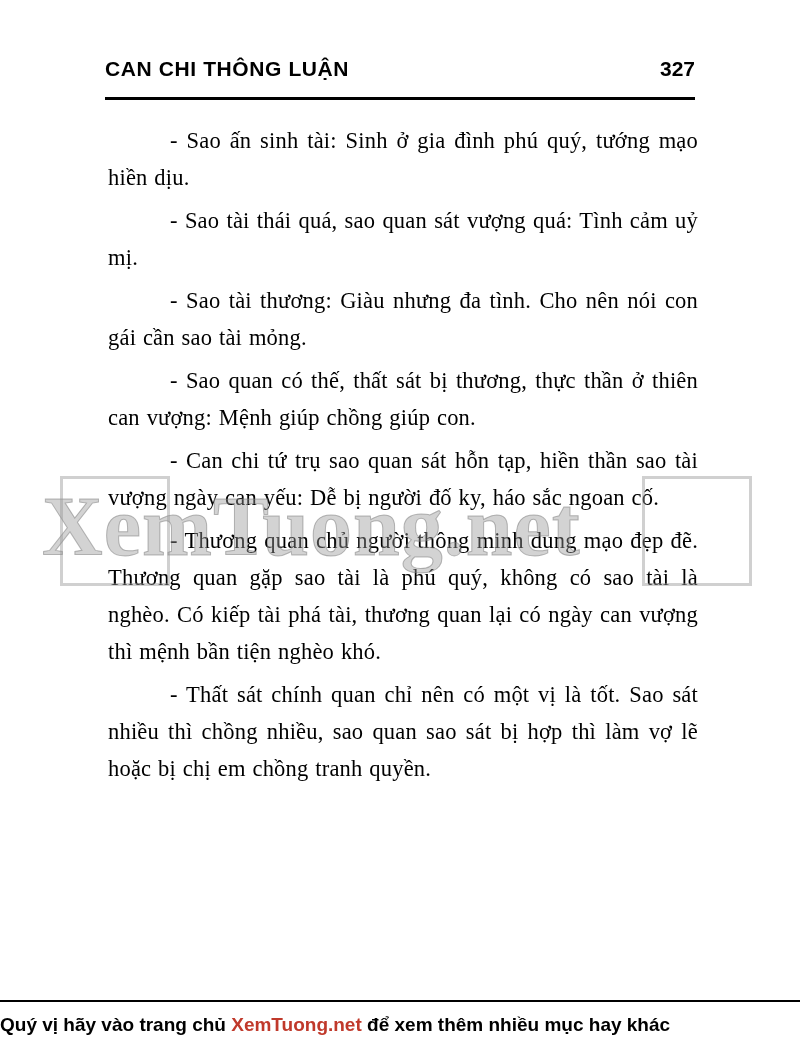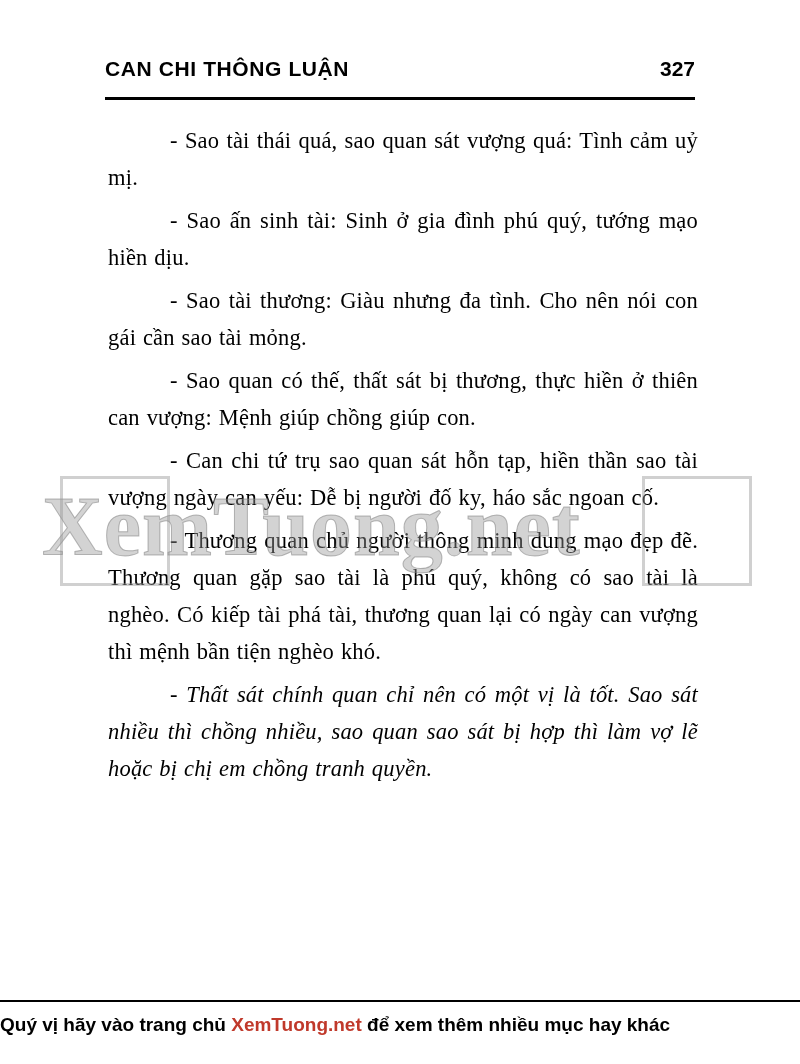--- a/index.html
+++ b/index.html
@@ -60,21 +60,21 @@
   }
   .para {
     font-size: 22.5px;
     line-height: 37px;
     text-align: justify;
     text-indent: 62px;
     margin: 0 0 6px 0;
     letter-spacing: 0.2px;
     word-spacing: 1px;
   }
-  .para:last-child { margin-bottom: 1px; font-style: italic; }
+  .para:last-child { margin-bottom: 1px; }
 
   
   .watermark {
     position: absolute;
     top: 462px;
     left: 42px;
     width: 716px;
     height: 130px;
     pointer-events: none;
     user-select: none;
@@ -129,24 +129,24 @@
 <body>
 
 <div class="page">
 
   <div class="header">
     <div class="header-title">CAN CHI THÔNG LUẬN</div>
     <div class="header-pageno">327</div>
   </div>
 
   <div class="content">
+    <p class="para">- Sao ấn sinh tài: Sinh ở gia đình phú quý, tướng mạo hiền dịu.</p>
     <p class="para">- Sao tài thái quá, sao quan sát vượng quá: Tình cảm uỷ mị.</p>
-    <p class="para">- Sao ấn sinh tài: Sinh ở gia đình phú quý, tướng mạo hiền dịu.</p>
     <p class="para">- Sao tài thương: Giàu nhưng đa tình. Cho nên nói con gái cần sao tài mỏng.</p>
-    <p class="para">- Sao quan có thế, thất sát bị thương, thực hiền ở thiên can vượng: Mệnh giúp chồng giúp con.</p>
+    <p class="para">- Sao quan có thế, thất sát bị thương, thực thần ở thiên can vượng: Mệnh giúp chồng giúp con.</p>
     <p class="para">- Can chi tứ trụ sao quan sát hỗn tạp, hiền thần sao tài vượng ngày can yếu: Dễ bị người đố ky, háo sắc ngoan cố.</p>
     <p class="para">- Thương quan chủ người thông minh dung mạo đẹp đẽ. Thương quan gặp sao tài là phú quý, không có sao tài là nghèo. Có kiếp tài phá tài, thương quan lại có ngày can vượng thì mệnh bần tiện nghèo khó.</p>
     <p class="para">- Thất sát chính quan chỉ nên có một vị là tốt. Sao sát nhiều thì chồng nhiều, sao quan sao sát bị hợp thì làm vợ lẽ hoặc bị chị em chồng tranh quyền.</p>
   </div>
 
   <div class="watermark">
     <div class="watermark-box"></div>
     <div class="watermark-box2"></div>
     <div class="watermark-text">XemTuong.net</div>
   </div>

